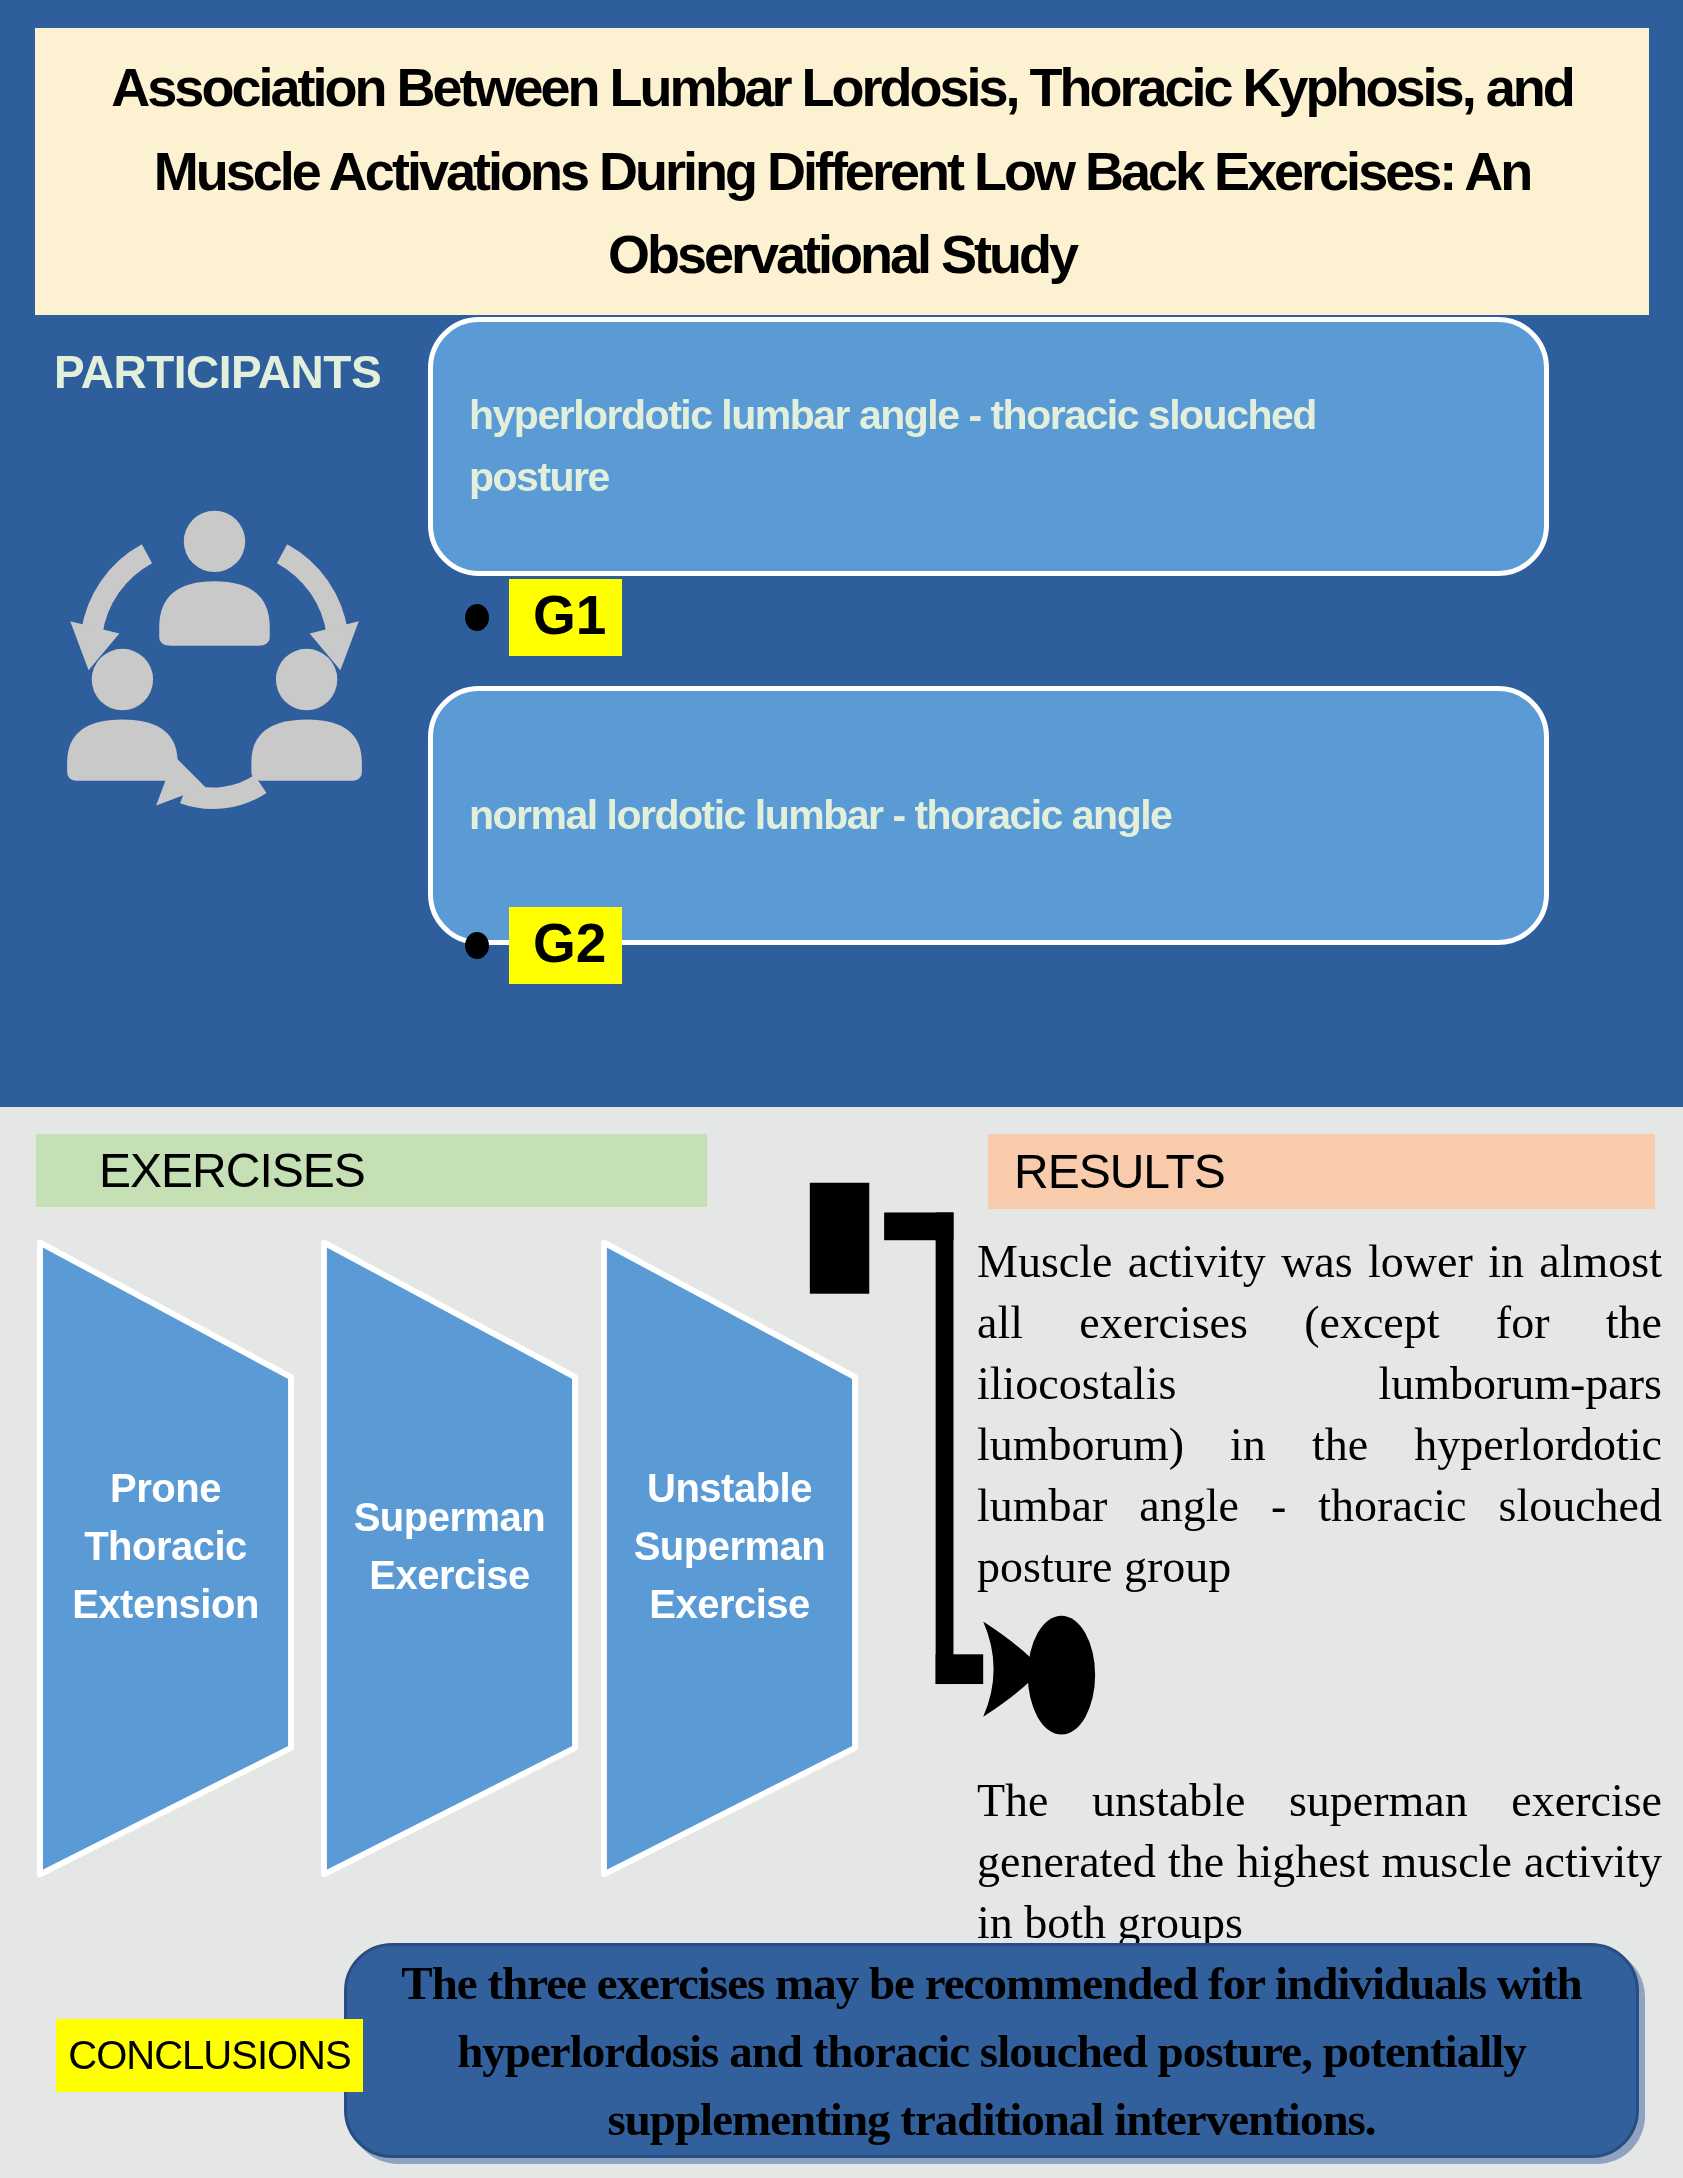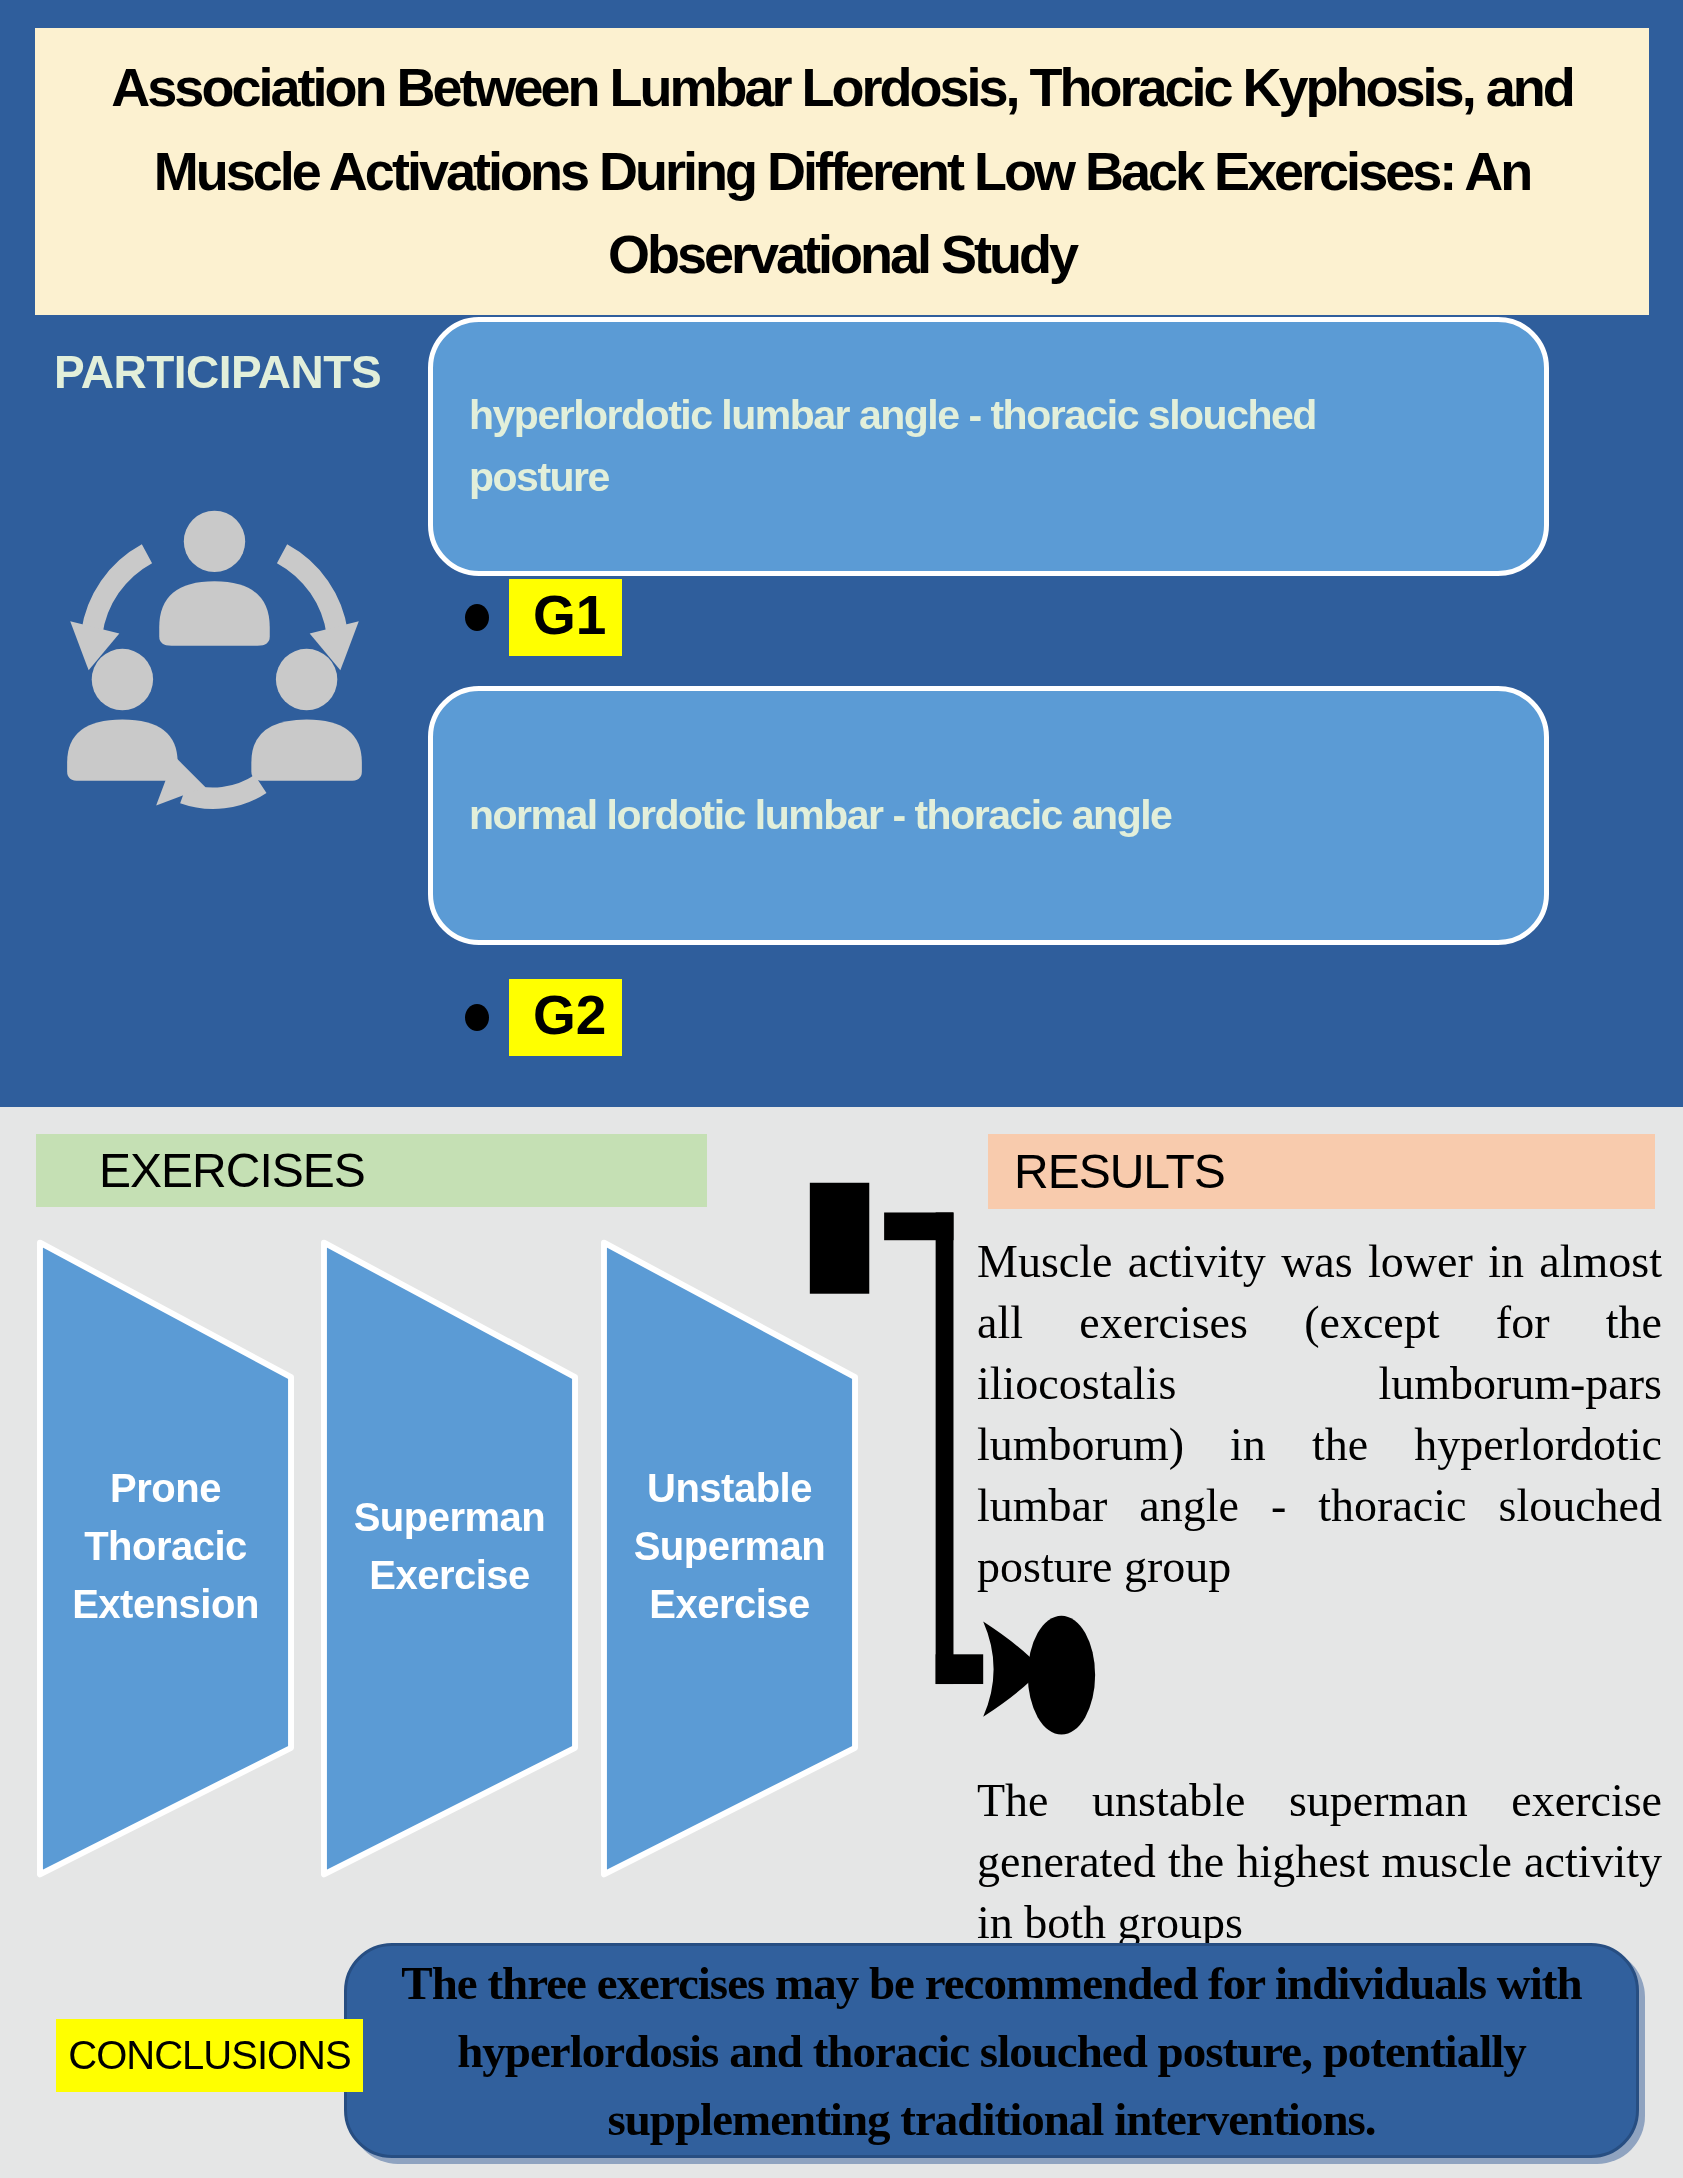--- a/index.html
+++ b/index.html
@@ -28,21 +28,21 @@
     display:flex; align-items:center; box-sizing:border-box;
   }
   .group-box.g1 { top:317px; }
   .group-box.g2 { top:686px; }
   .group-box-text {
     margin-left:36px; width:970px; color:#e2efda; font-weight:bold;
     font-size:41px; line-height:1.5; letter-spacing:-1.5px;
   }
   .bullet-row { position:absolute; left:465px; display:flex; align-items:center; }
   .bullet-row.r1 { top:579px; }
-  .bullet-row.r2 { top:979px; }
+  .bullet-row.r2 { top:907px; }
   .bullet-dot { width:24px; height:27px; background:#000; border-radius:50%; margin-right:20px; }
   .bullet-chip {
     background:#ffff00; color:#000; font-weight:bold; font-size:55px;
     padding:6px 16px 10px 24px; line-height:1.1;
   }
   
   .section-label {
     position:absolute; display:flex; align-items:center; color:#000;
     font-size:48px; letter-spacing:-1px;
   }

